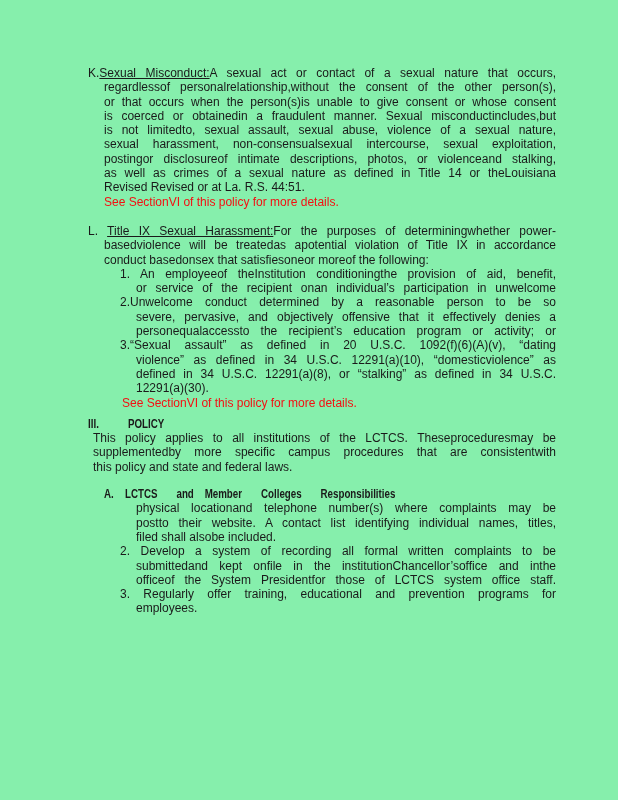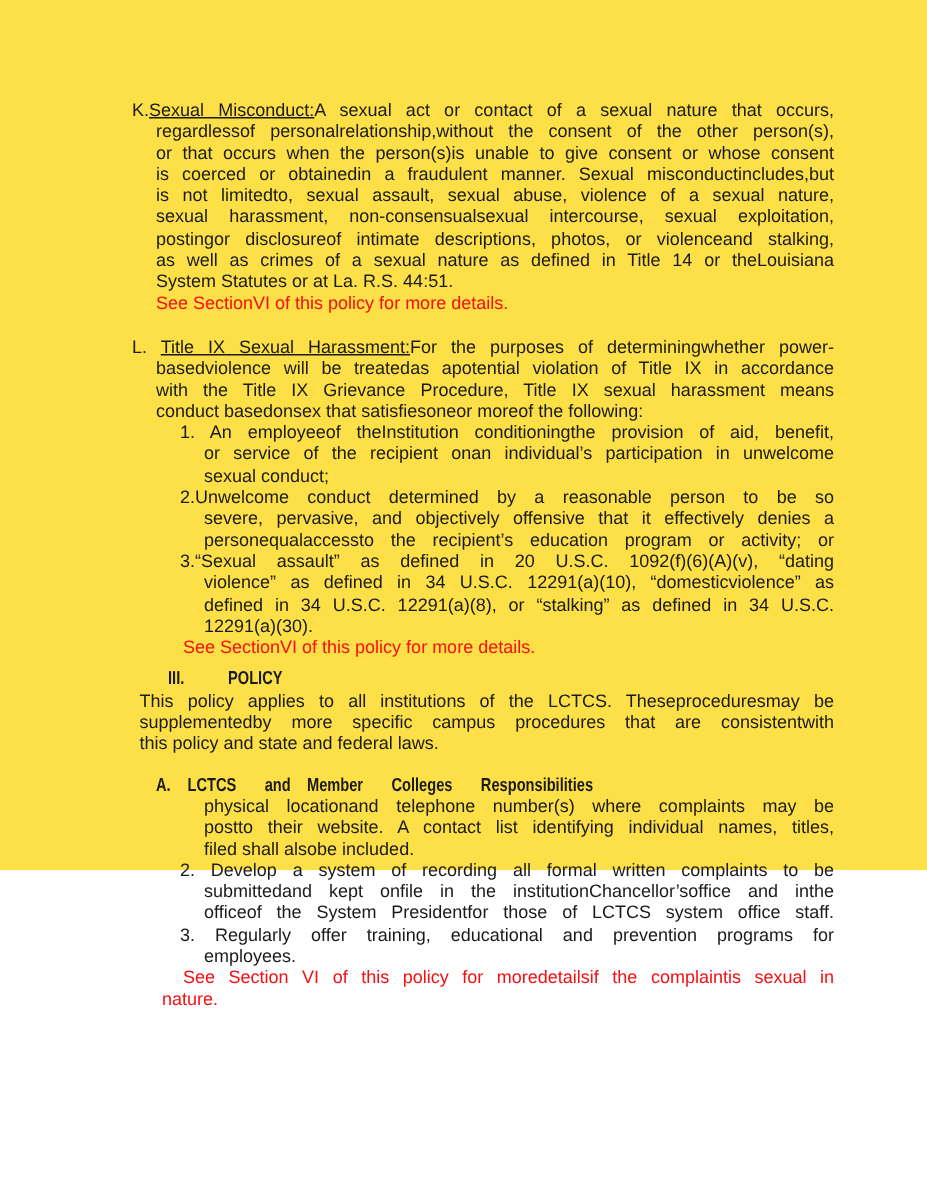--- a/index.html
+++ b/index.html
@@ -1,19 +1,19 @@
 <!DOCTYPE html>
 <html><head>
 <meta charset="utf-8">
 <style>
   html,body{margin:0;padding:0}
   body{width:618px;height:800px;background:#ffffff;overflow:hidden}
-  .page{box-sizing:border-box;width:618px;height:580px;padding:66px 62px 0 88px;
+  .page{box-sizing:border-box;width:618px;height:800px;padding:66px 62px 0 88px;
         font-family:"Liberation Sans","DejaVu Sans",sans-serif;font-size:12px;
-        line-height:14.3px;color:#1a1a1a;background:#fde047}
+        line-height:14.3px;color:#1a1a1a;background:#86efac}
   .line{min-height:14.3px}
   .line.j{text-align:justify;text-align-last:justify;text-justify:inter-word}
   .u{text-decoration:underline}
   .lblock{padding-left:16px}
   .hang{text-indent:-16px}
   .nlist{padding-left:32px}
   .note{color:#f40f12}
   .blk.letter ~ .blk.letter{margin-top:15px}
   .blk.section{margin-top:7px}
   .blk.subsection{margin-top:13px;margin-left:16px}
@@ -29,49 +29,47 @@
 <div class="page">
     <div class="blk letter lblock">
       <div class="line j hang"><span>K.</span><span class="u">Sexual  Misconduct:</span><span>A   sexual act or contact of a sexual nature that occurs,</span></div>
       <div class="line j"><span>regardlessof personalrelationship,without the consent of the other person(s),</span></div>
       <div class="line j"><span>or that occurs when the person(s)is unable to give consent or whose consent</span></div>
       <div class="line j"><span>is coerced or obtainedin a fraudulent manner. Sexual misconductincludes,but</span></div>
       <div class="line j"><span>is not limitedto, sexual assault, sexual abuse, violence of a sexual nature,</span></div>
       <div class="line j"><span>sexual harassment, non-consensualsexual intercourse, sexual exploitation,</span></div>
       <div class="line j"><span>postingor disclosureof intimate descriptions, photos, or violenceand stalking,</span></div>
       <div class="line j"><span>as well as crimes of a sexual nature as defined in Title 14 or theLouisiana</span></div>
-      <div class="line"><span>System Statutes or at La. R.S. 44:51.</span></div>
+      <div class="line"><span>Revised Revised or at La. R.S. 44:51.</span></div>
       <div class="note" style="margin-left: 0px;">
         <div class="line" style="text-indent: 0px;"><span>See SectionVI of this policy for more details.</span></div>
       </div>
     </div>
     <div class="blk letter lblock">
       <div class="line j hang"><span>L. </span><span class="u">Title IX Sexual Harassment:</span><span>For  the purposes of determiningwhether power-</span></div>
       <div class="line j"><span>basedviolence will be treatedas apotential violation of Title IX in accordance</span></div>
-      <div class="line j"><span>with the Title IX Grievance Procedure, Title IX sexual harassment means</span></div>
       <div class="line"><span>conduct basedonsex  that satisfiesoneor moreof the following:</span></div>
       <div class="nlist">
         <div class="line j hang"><span>1. </span><span>An employeeof theInstitution conditioningthe provision of  aid, benefit,</span></div>
         <div class="line j"><span>or service of the recipient onan individual’s participation in unwelcome</span></div>
-        <div class="line"><span>sexual conduct;</span></div>
         <div class="line j hang"><span>2.</span><span>Unwelcome  conduct determined by  a reasonable person to  be  so</span></div>
         <div class="line j"><span>severe, pervasive, and objectively offensive that it effectively denies a</span></div>
         <div class="line j"><span>personequalaccessto the recipient’s education program or activity;  or</span></div>
         <div class="line j hang"><span>3.</span><span>“Sexual   assault” as  defined in  20  U.S.C.  1092(f)(6)(A)(v),  “dating</span></div>
         <div class="line j"><span>violence” as defined in 34 U.S.C. 12291(a)(10), “domesticviolence” as</span></div>
         <div class="line j"><span>defined in 34 U.S.C. 12291(a)(8), or “stalking” as defined in 34 U.S.C.</span></div>
         <div class="line"><span>12291(a)(30).</span></div>
       </div>
       <div class="note" style="margin-left: 0px;">
         <div class="line" style="text-indent: 18px;"><span>See SectionVI of this policy for more details.</span></div>
       </div>
     </div>
     <div class="blk section">
       <div class="hline">
-        <div class="hm" style="width: 40px; margin-left: 24px;"><span class="ct">III.</span></div>
+        <div class="hm" style="width: 40px;"><span class="ct">III.</span></div>
         <span class="ct">POLICY</span>
       </div>
       <div class="spar">
         <div class="line j"><span>This policy applies to all institutions of the LCTCS. Theseproceduresmay be</span></div>
         <div class="line j"><span>supplementedby more specific campus procedures that are  consistentwith</span></div>
         <div class="line"><span>this policy and state and federal laws.</span></div>
       </div>
     </div>
     <div class="blk subsection">
       <div class="hline">
@@ -81,18 +79,14 @@
       <div class="nlist">
         <div class="line j"><span>physical locationand telephone number(s) where   complaints may  be</span></div>
         <div class="line j"><span>postto their website. A contact  list identifying individual names, titles,</span></div>
         <div class="line"><span>filed shall alsobe included.</span></div>
         <div class="line j hang"><span>2. </span><span>Develop   a  system  of recording  all formal  written  complaints to  be</span></div>
         <div class="line j"><span>submittedand kept onfile in the institutionChancellor’soffice and inthe</span></div>
         <div class="line j"><span>officeof the System Presidentfor those of LCTCS system office staff.</span></div>
         <div class="line j hang"><span>3. </span><span>Regularly   offer  training,  educational  and  prevention  programs  for</span></div>
         <div class="line"><span>employees.</span></div>
       </div>
-      <div class="note" style="margin-left: 4px;">
-        <div class="line j" style="text-indent: 14px;"><span>See Section VI  of this policy for  moredetailsif the  complaintis sexual in</span></div>
-        <div class="line"><span>nature.</span></div>
-      </div>
     </div>
   </div>
 
 </body></html>

